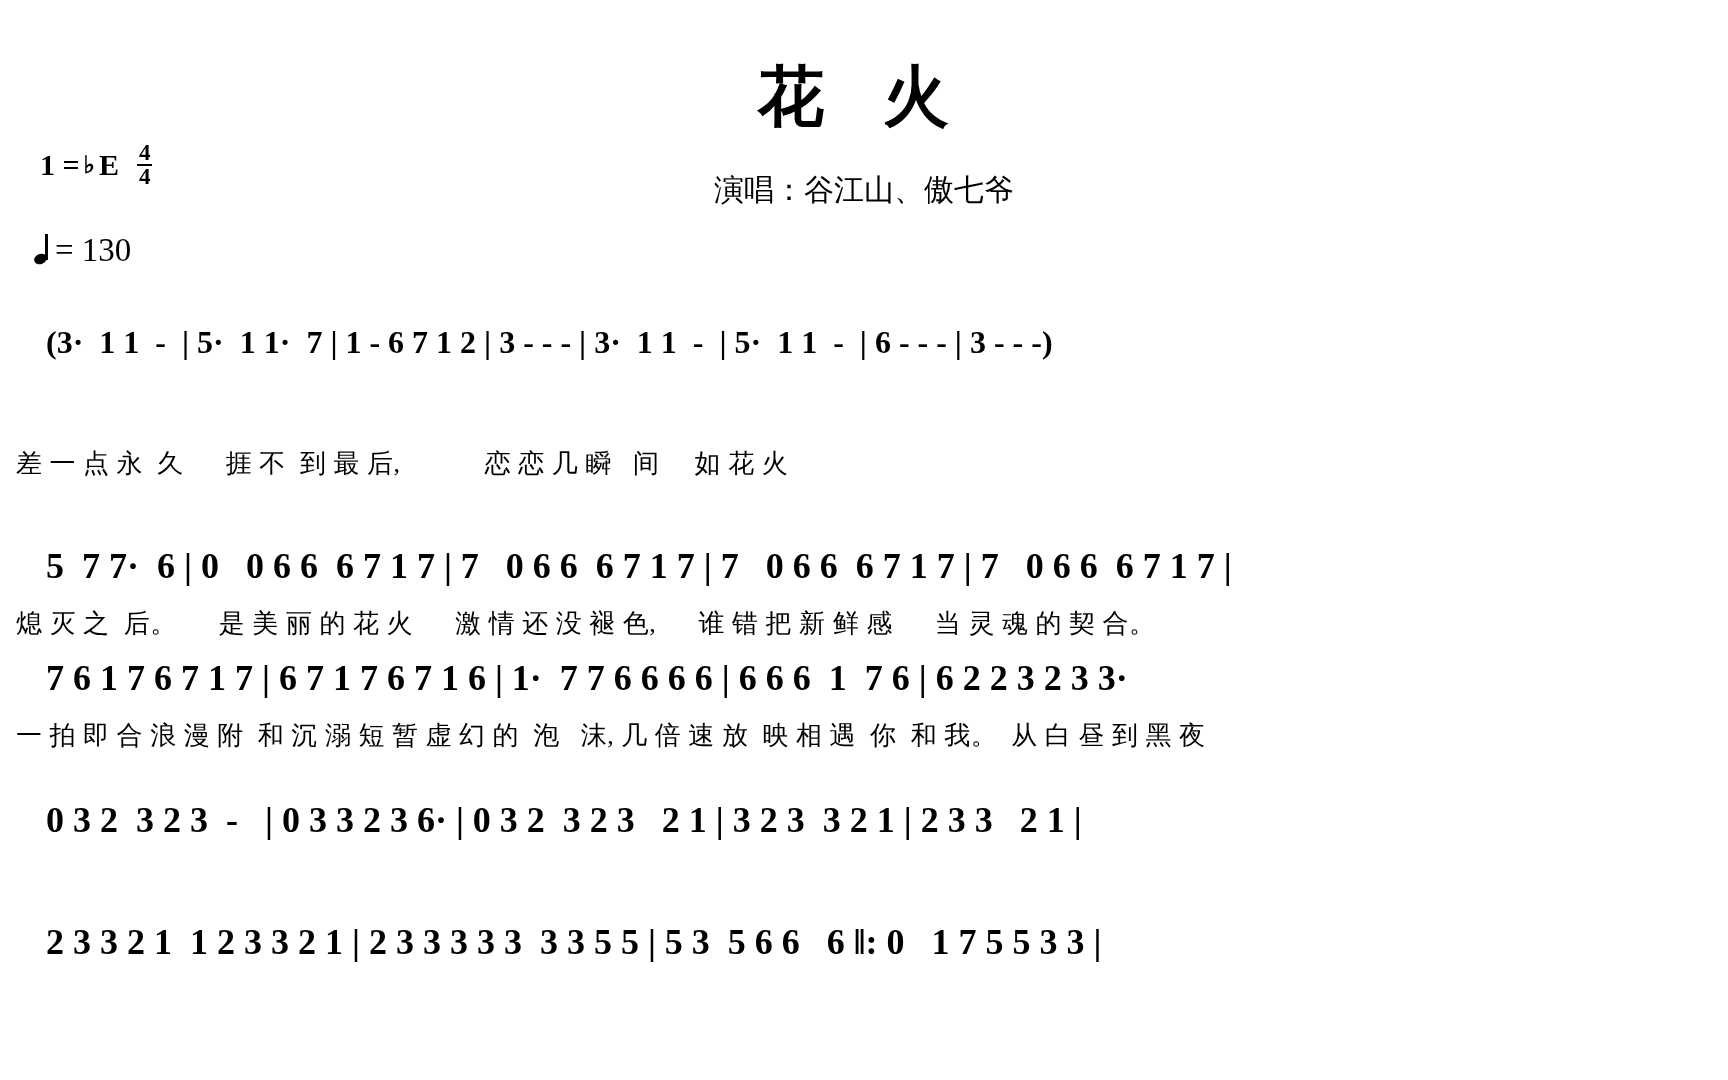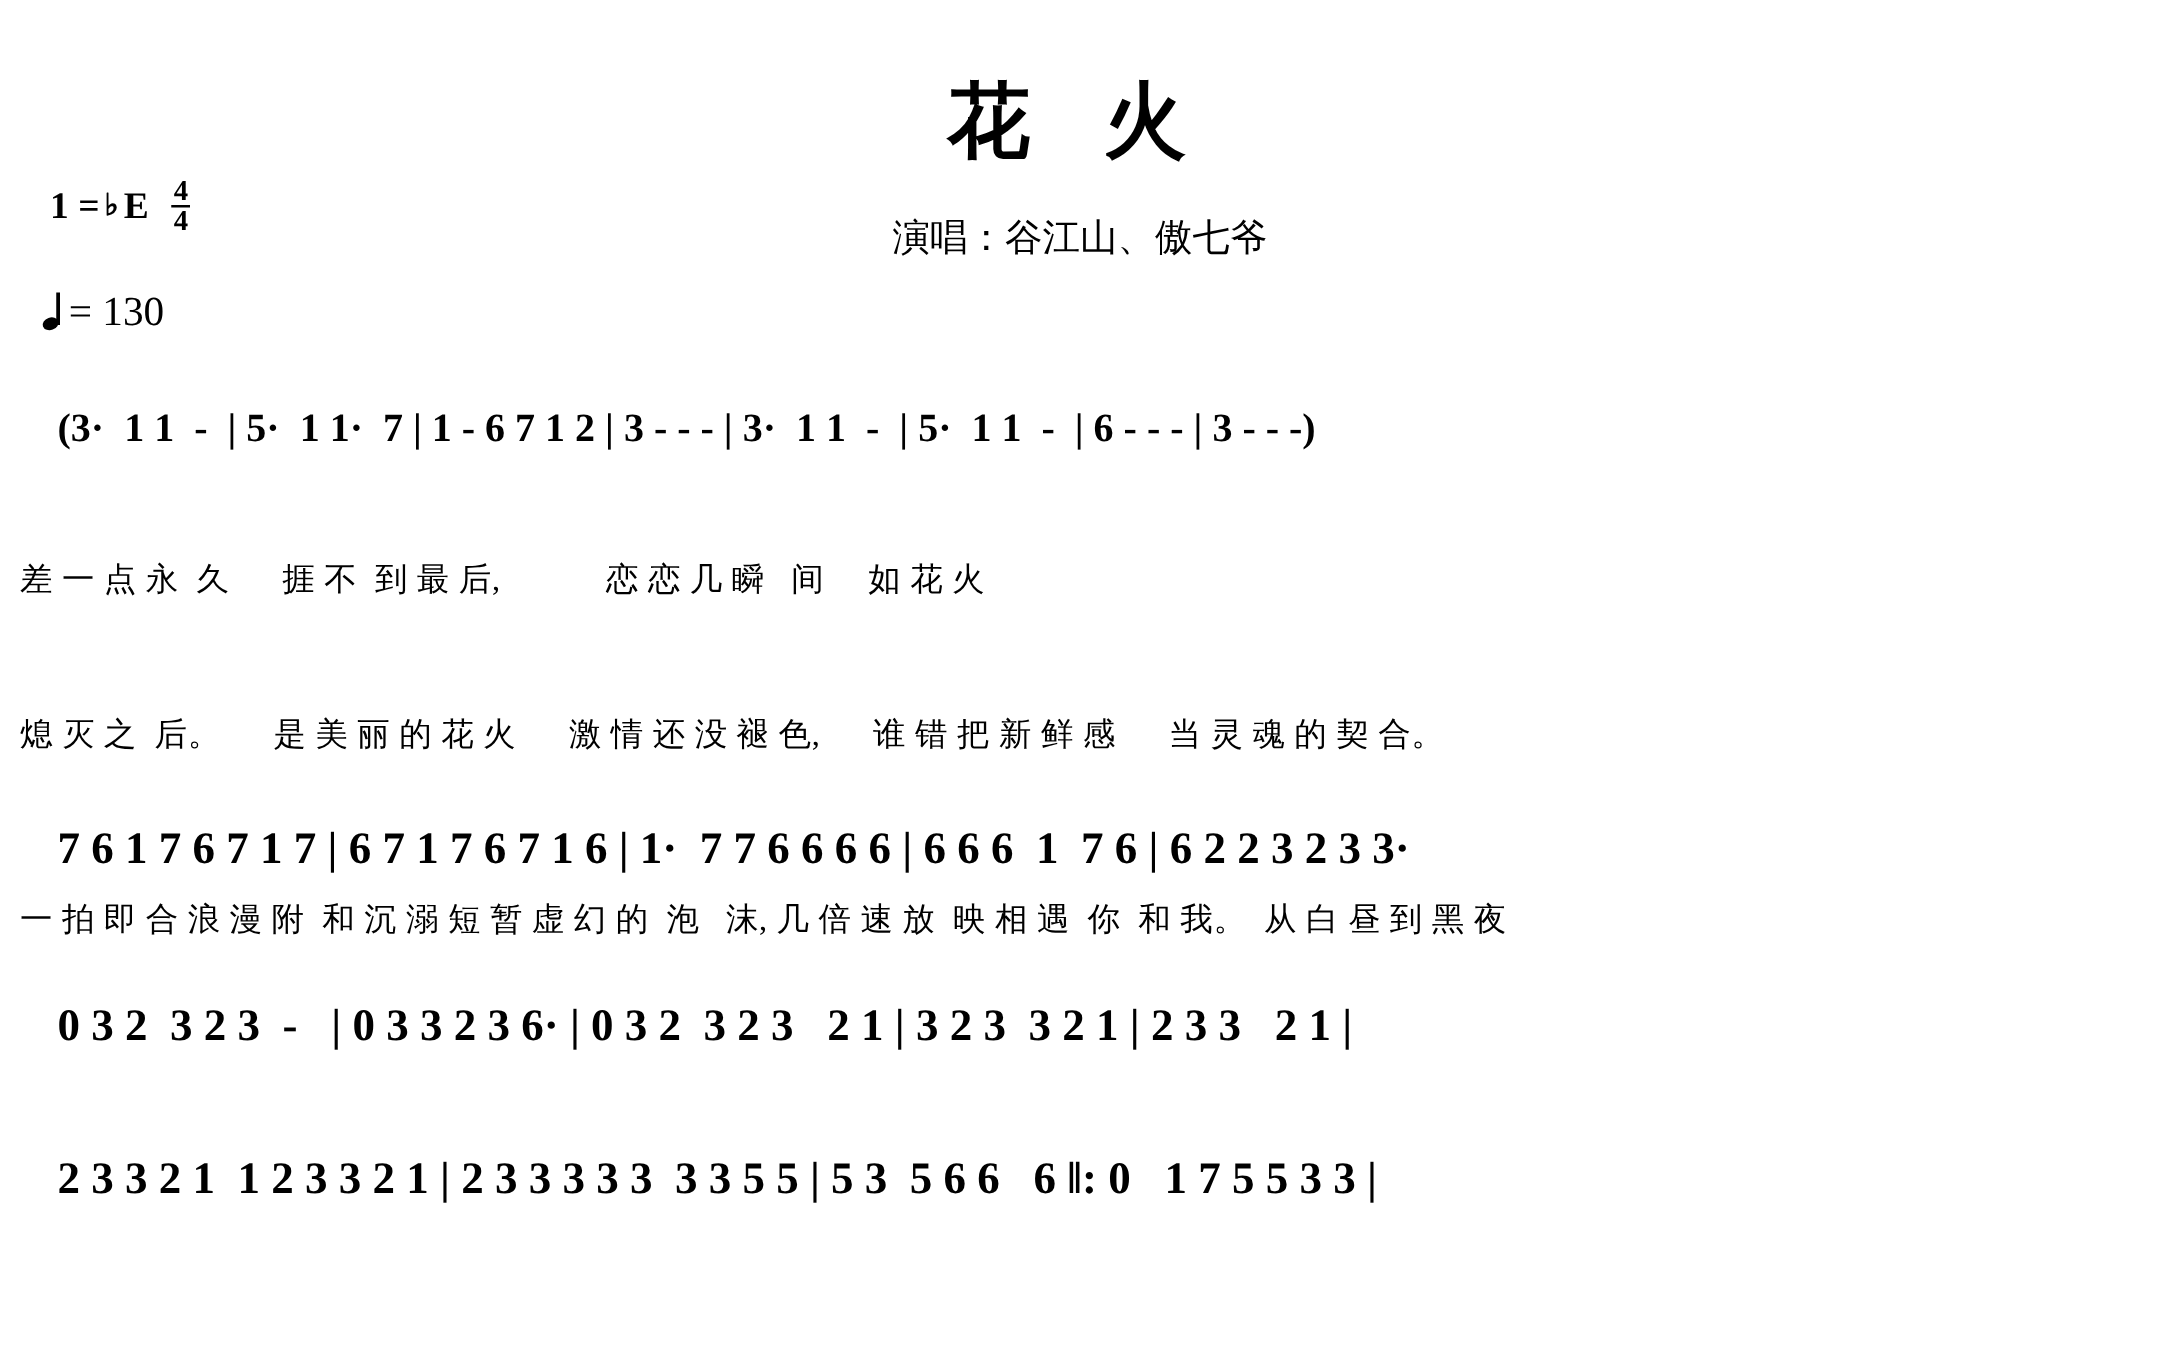--- a/index.html
+++ b/index.html
@@ -153,20 +153,21 @@
 
   <div class="system" style="top: 326px;">
     <div class="notes-row intro-row">(3·  1 1  -  | 5·  1 1·  7 | 1 - 6 7 1 2 | 3 - - - | 3·  1 1  -  | 5·  1 1  -  | 6 - - - | 3 - - -)</div>
   </div>
 
   <div class="system" style="top: 424px;">
     <div class="lyrics-row" style="margin-top: 22px;">差 一 点 永  久      捱 不  到 最 后,            恋 恋 几 瞬   间     如 花 火</div>
   </div>
 
   <div class="system" style="top: 548px;">
+    <div class="notes-row">5  7 7·  6 | 0   0 6 6  6 7 1 7 | 7   0 6 6  6 7 1 7 | 7   0 6 6  6 7 1 7 | 7   0 6 6  6 7 1 7 |</div>
     <div class="lyrics-row" style="margin-top: 22px;">熄 灭 之  后。      是 美 丽 的 花 火      激 情 还 没 褪 色,      谁 错 把 新 鲜 感      当 灵 魂 的 契 合。</div>
   </div>
 
   <div class="system" style="top: 660px;">
     <div class="notes-row">7 6 1 7 6 7 1 7 | 6 7 1 7 6 7 1 6 | 1·  7 7 6 6 6 6 | 6 6 6  1  7 6 | 6 2 2 3 2 3 3·</div>
     <div class="lyrics-row" style="margin-top: 22px;">一 拍 即 合 浪 漫 附  和 沉 溺 短 暂 虚 幻 的  泡   沫, 几 倍 速 放  映 相 遇  你  和 我。  从 白 昼 到 黑 夜</div>
   </div>
 
   <div class="system" style="top: 802px;">
     <div class="notes-row">0 3 2  3 2 3  -   | 0 3 3 2 3 6· | 0 3 2  3 2 3   2 1 | 3 2 3  3 2 1 | 2 3 3   2 1 |</div>

